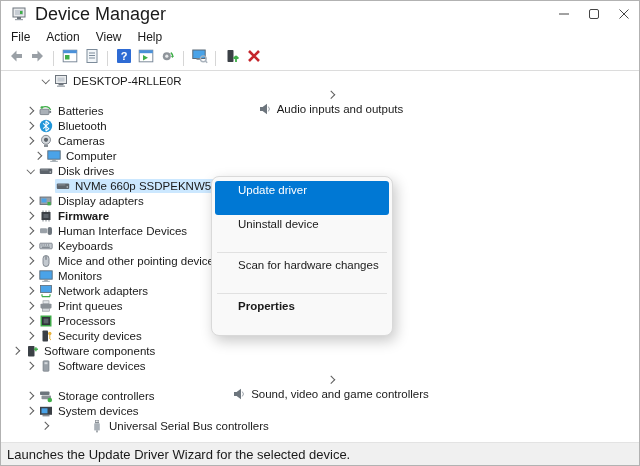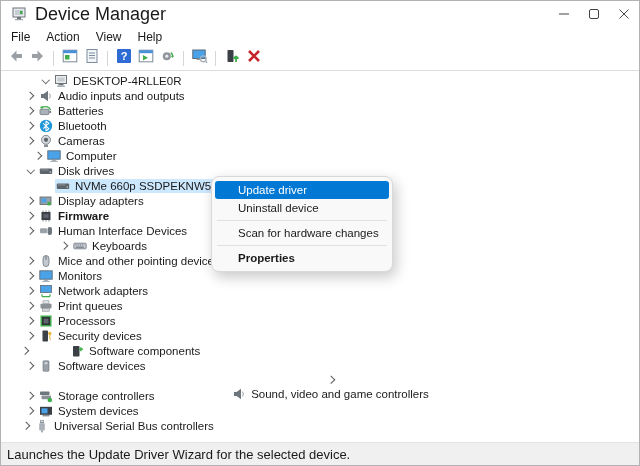--- a/index.html
+++ b/index.html
@@ -34,21 +34,21 @@
   .row-body{display:flex;align-items:center;padding:0 3px 0 1px;border-radius:1px;}
   .row-body.selected{background:#cce8ff;}
   .tree-icon{width:14px;height:14px;margin-right:5px;flex:none;}
   .tree-icon svg{width:14px;height:14px;display:block;}
   
   .context-menu{
     position:absolute;left:210px;top:175px;width:182px;box-sizing:border-box;
     background:#f9f9f9;border:1px solid #d9d9d9;border-radius:8px;
     box-shadow:3px 5px 14px rgba(0,0,0,.22);padding:4px 3px;z-index:10;font-size:11.5px;
   }
-  .cm-item{height:18px;line-height:18px;padding-left:23px;border-radius:3px;}
+  .cm-item{height:34px;line-height:18px;padding-left:23px;border-radius:3px;}
   .cm-item.highlighted{background:#0078d4;color:#fff;}
   .cm-item.bold{font-weight:bold;}
   .cm-sep{height:1px;background:#e1e1e1;margin:3px 2px;}
   
   .statusbar{flex:0 0 22px;background:#f0f0f0;border-top:1px solid #e3e3e3;display:flex;align-items:center;padding-left:6px;font-size:13px;}
 </style>
 </head>
 <body>
 
 <div class="window">
@@ -168,21 +168,21 @@
             <svg viewBox="0 0 14 14">
               <rect x="1.5" y="1.5" width="11" height="8" fill="#e9ebed" stroke="#6d757d"></rect>
               <rect x="3.5" y="3.5" width="7" height="4" fill="#c7cdd4"></rect>
               <rect x="4.5" y="9.8" width="5" height="1.6" fill="#6d757d"></rect>
               <rect x="3" y="11.6" width="8" height="1.2" fill="#9aa1a8"></rect>
             </svg>
           </span>
           <span>DESKTOP-4RLLE0R</span>
         </span>
       </div>
-      <div class="tree-row" style="padding-left: 23px;">
+      <div class="tree-row" style="padding-left: 23px; flex-direction: column;">
         <span class="chev collapsed"></span>
         <span class="row-body">
           <span class="tree-icon">
             <svg viewBox="0 0 14 14">
               <path d="M2 5h2.6L9 1.8v10.4L4.6 9H2z" fill="#6d757d"></path>
               <path d="M10.3 4.6a3.4 3.4 0 010 4.8" stroke="#9aa1a8" stroke-width="1" fill="none"></path>
             </svg>
           </span>
           <span>Audio inputs and outputs</span>
         </span>
@@ -296,21 +296,21 @@
         <span class="row-body">
           <span class="tree-icon">
             <svg viewBox="0 0 14 14">
               <rect x="1" y="4.2" width="7" height="5" rx="1" fill="#9aa1a8"></rect>
               <rect x="8.6" y="3" width="4.4" height="8" rx="2" fill="#6d757d"></rect>
             </svg>
           </span>
           <span>Human Interface Devices</span>
         </span>
       </div>
-      <div class="tree-row" style="padding-left: 23px; margin-left: 34px;">
+      <div class="tree-row" style="padding-left: 23px;">
         <span class="chev collapsed"></span>
         <span class="row-body">
           <span class="tree-icon">
             <svg viewBox="0 0 14 14">
               <rect x="0.8" y="4.2" width="12.4" height="5.6" rx=".8" fill="#c3c9cf" stroke="#6d757d" stroke-width=".8"></rect>
               <path d="M2.5 6h1M4.7 6h1M6.9 6h1M9.1 6h1M2.8 8.2h8" stroke="#5d646c" stroke-width=".9"></path>
             </svg>
           </span>
           <span>Keyboards</span>
         </span>
@@ -383,21 +383,21 @@
           <span class="tree-icon">
             <svg viewBox="0 0 14 14">
               <rect x="3.5" y="1.5" width="5.5" height="11" rx=".8" fill="#3b4046"></rect>
               <circle cx="10.8" cy="4.5" r="1.7" fill="#e8b33c"></circle>
               <path d="M10.8 6v4l1.2 1" stroke="#e8b33c" stroke-width="1" fill="none"></path>
             </svg>
           </span>
           <span>Security devices</span>
         </span>
       </div>
-      <div class="tree-row" style="padding-left: 18px; gap: 36px;">
+      <div class="tree-row" style="padding-left: 9px;">
         <span class="chev collapsed"></span>
         <span class="row-body">
           <span class="tree-icon">
             <svg viewBox="0 0 14 14">
               <rect x="3" y="2" width="6.5" height="10.5" rx=".8" fill="#3b4046"></rect>
               <path d="M10.9 3.2v4M8.9 5.2h4" stroke="#3fae49" stroke-width="1.4"></path>
             </svg>
           </span>
           <span>Software components</span>
         </span>
@@ -445,21 +445,21 @@
           <span class="tree-icon">
             <svg viewBox="0 0 14 14">
               <rect x="1" y="2.8" width="12" height="8" fill="#3b4046"></rect>
               <rect x="2.5" y="4.3" width="6" height="5" fill="#4aa3e8"></rect>
               <rect x="3.5" y="11" width="7" height="1.4" fill="#8a9096"></rect>
             </svg>
           </span>
           <span>System devices</span>
         </span>
       </div>
-      <div class="tree-row" style="padding-left: 19px;">
+      <div class="tree-row" style="padding-left: 38px; gap: 36px;">
         <span class="chev collapsed"></span>
         <span class="row-body">
           <span class="tree-icon">
             <svg viewBox="0 0 14 14">
               <rect x="5" y="1" width="4" height="3.4" fill="#8a9096"></rect>
               <rect x="5.8" y="1.6" width="1" height="1.4" fill="#fff"></rect>
               <rect x="7.4" y="1.6" width="1" height="1.4" fill="#fff"></rect>
               <rect x="4.2" y="4.4" width="5.6" height="7" fill="#aab1b8"></rect>
               <rect x="6.4" y="11.4" width="1.2" height="2" fill="#6d757d"></rect>
             </svg>

